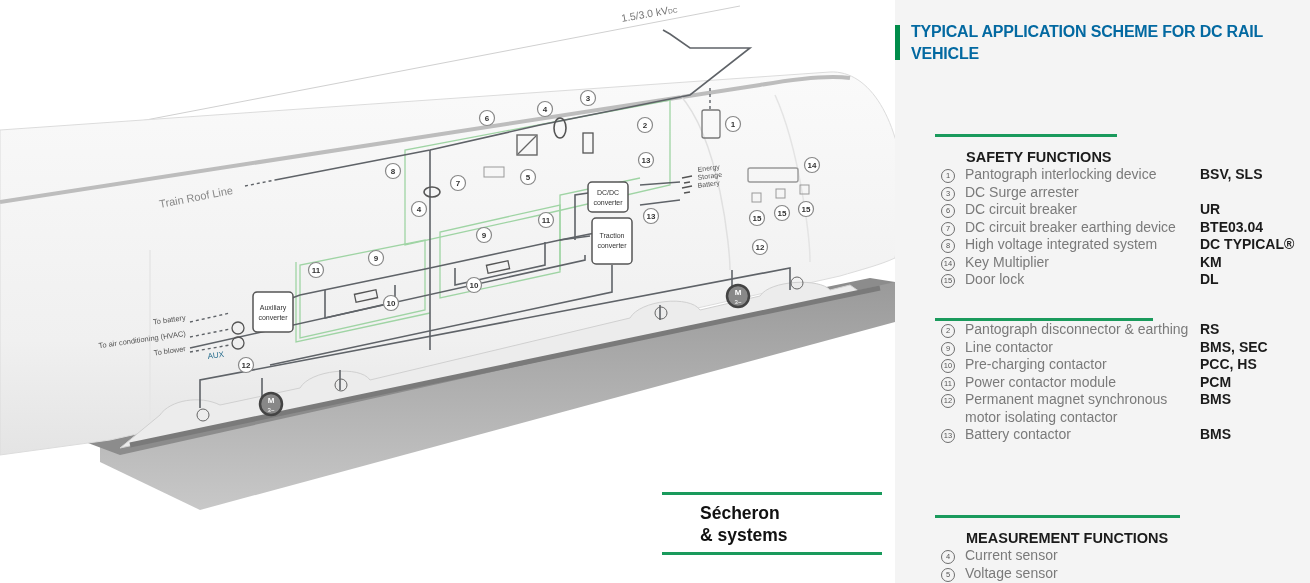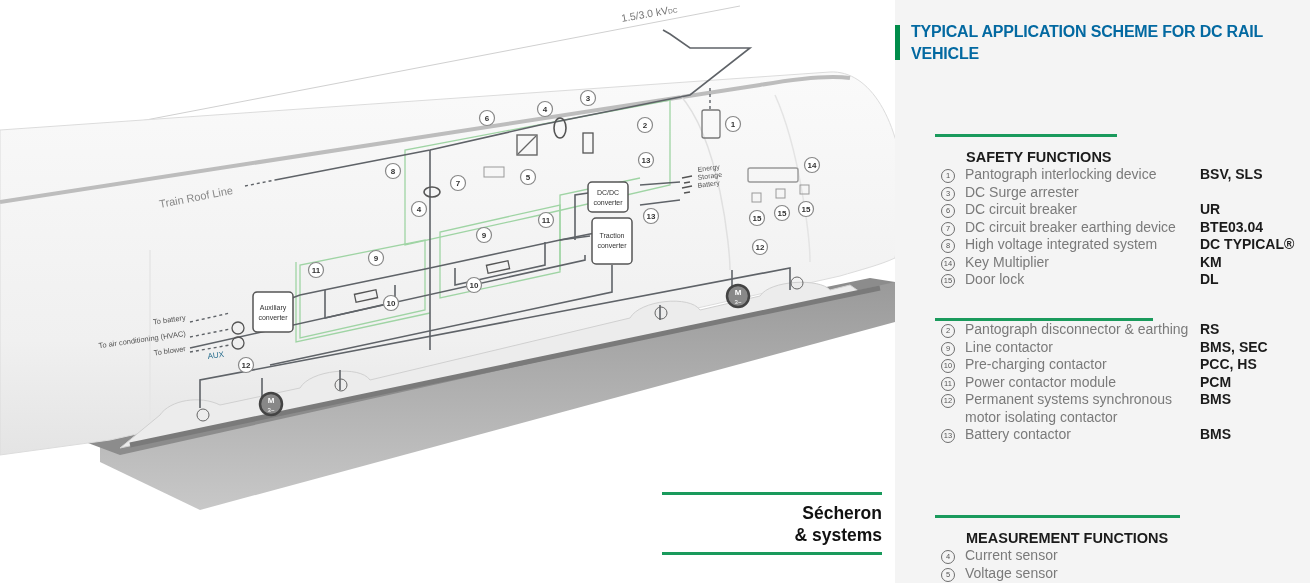--- a/index.html
+++ b/index.html
@@ -9,21 +9,21 @@
   .title-bar{position:absolute;left:0;top:25px;width:5px;height:35px;background:#008c4a;}
   .title{position:absolute;left:16px;top:21px;width:360px;font-size:16px;font-weight:bold;color:#0369a1;line-height:22px;letter-spacing:-0.2px;}
   .section{position:absolute;left:40px;}
   .section .rule{height:3px;background:#1a9a5c;}
   .section h3{margin:12px 0 0 31px;font-size:14.5px;font-weight:bold;color:#1b1b1b;line-height:17px;}
   .row{position:relative;height:17.5px;font-size:14px;color:#7a7a7a;line-height:17.5px;}
   .row.tall{height:35px;}
   .num{position:absolute;left:6px;top:3px;width:12px;height:12px;border:1.2px solid #6e6e6e;border-radius:50%;font-size:7.5px;line-height:12px;text-align:center;color:#555;}
   .lbl{position:absolute;left:30px;top:0;width:230px;}
   .prod{position:absolute;left:265px;top:0;font-weight:bold;color:#1b1b1b;white-space:nowrap;}
-  .brand{position:absolute;left:662px;top:492px;width:220px;text-align:right;}
+  .brand{position:absolute;left:662px;top:492px;width:220px;}
   .brand .r{height:3px;background:#1a9a5c;}
   .brand .t{margin:7px 0 6px 38px;font-size:17.5px;font-weight:bold;color:#111;line-height:22px;}
   svg text{font-family:"Liberation Sans",sans-serif;}
 </style>
 </head>
 <body>
 
 <svg id="diagram" viewBox="0 0 895 583" xmlns="http://www.w3.org/2000/svg">
   <defs>
     <linearGradient id="bodyG" x1="0" y1="0" x2="0" y2="1">
@@ -314,21 +314,21 @@
           <span class="lbl">Pre-charging contactor</span>
           <span class="prod">PCC, HS</span>
         </div>
         <div class="row">
           <span class="num">11</span>
           <span class="lbl">Power contactor module</span>
           <span class="prod">PCM</span>
         </div>
         <div class="row tall">
           <span class="num">12</span>
-          <span class="lbl">Permanent systems synchronous motor isolating contactor</span>
+          <span class="lbl">Permanent magnet synchronous motor isolating contactor</span>
           <span class="prod">BMS</span>
         </div>
         <div class="row">
           <span class="num">13</span>
           <span class="lbl">Battery contactor</span>
           <span class="prod">BMS</span>
         </div>
       </div>
   </div>
 

